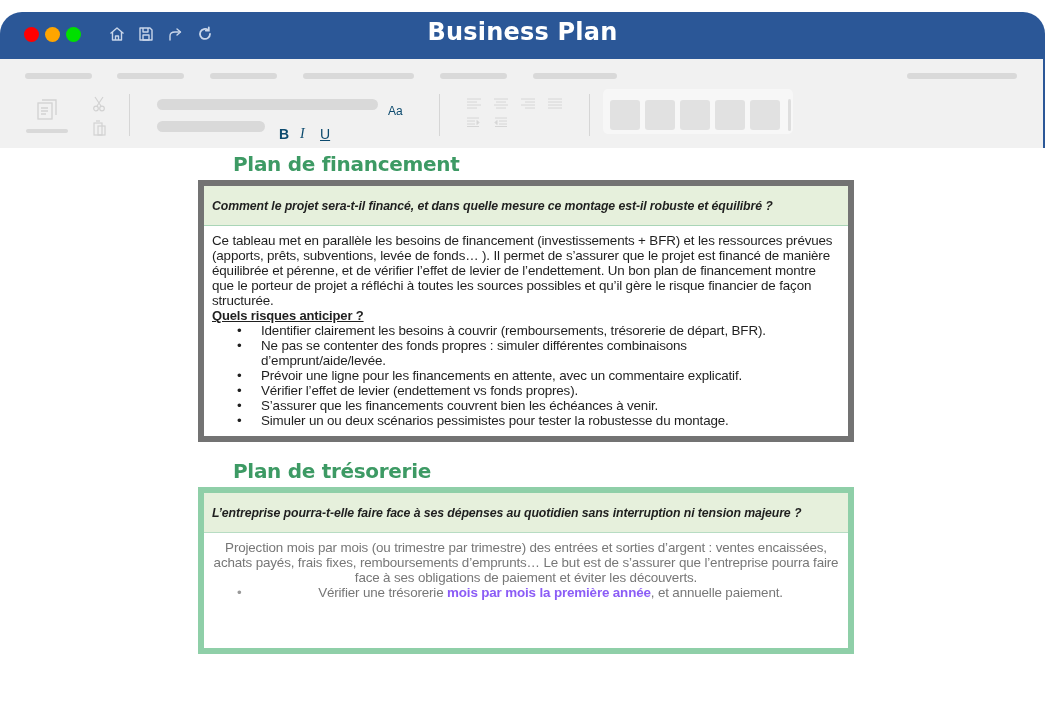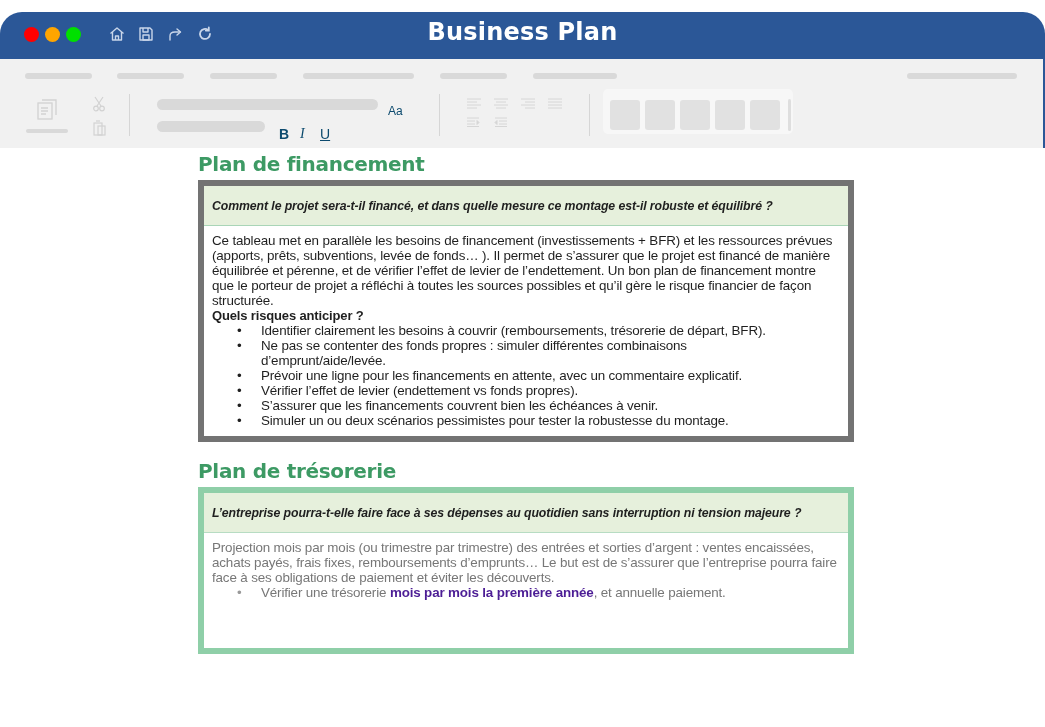--- a/index.html
+++ b/index.html
@@ -62,42 +62,42 @@
     
     .doc {
       position: absolute; left: 0; top: 136px; width: 1045px; height: 556px; background: #ffffff; overflow: hidden;
     }
     .page {
       position: absolute; left: 198px; top: 0; width: 656px;
       font-family: "Liberation Sans", sans-serif;
     }
     .section-title {
       color: #3d9a64; font-size: 20px; font-weight: bold; height: 32px; line-height: 32px;
-      font-family: "DejaVu Sans", sans-serif; letter-spacing: -0.3px;
+      font-family: "DejaVu Sans", sans-serif; letter-spacing: -0.3px; margin-left: 35px;
     }
     .box { border: 6px solid #737373; }
     .box-head {
       background: #e6f0dc; border-bottom: 1px solid #a9d5b7; height: 40px;
       padding: 0 8px; display: flex; align-items: center;
       font-style: italic; font-weight: bold; font-size: 12.3px; color: #1f1f1f;
       letter-spacing: -0.1px; white-space: nowrap;
     }
     .box-body { padding: 7px 8px 8px 8px; font-size: 13.4px; color: #1f1f1f; line-height: 15px; }
     .box-body p { margin: 0; letter-spacing: -0.15px; }
-    .subhead { font-weight: bold; font-size: 13px; margin-top: 18.5px; }
+    .subhead { font-weight: bold; font-size: 13px; margin-top: 18.5px; text-decoration: underline; }
     ul.bullets { list-style: none; padding-left: 0; }
     ul.bullets li { position: relative; padding-left: 49px; letter-spacing: -0.15px; }
     ul.bullets li::before {
       content: "•"; position: absolute; left: 25px; top: 0; color: #1f1f1f;
     }
 
     .faded .box-body { color: #777777; }
     .faded ul.bullets li::before { color: #999999; }
-    .faded .box-body b { color: #4c1d95; }
-    .faded .box { border-color: #8fcfa8; }
+    .faded .box-body b { color: #8b5cf6; }
+    .faded .box { border-color: #8fcfa8; text-align: center; }
     .faded .box-head { border-bottom-color: #b7dcc3; }
 
     
     .bottombar {
       position: absolute; left: 0; top: 692px; width: 1045px; height: 35px;
       background: #efefef;
     }
     .bottombar-shadow {
       position: absolute; left: 4px; right: 4px; bottom: 0; height: 9px;
       background: #d6d6d6; border-radius: 0 0 12px 12px;

